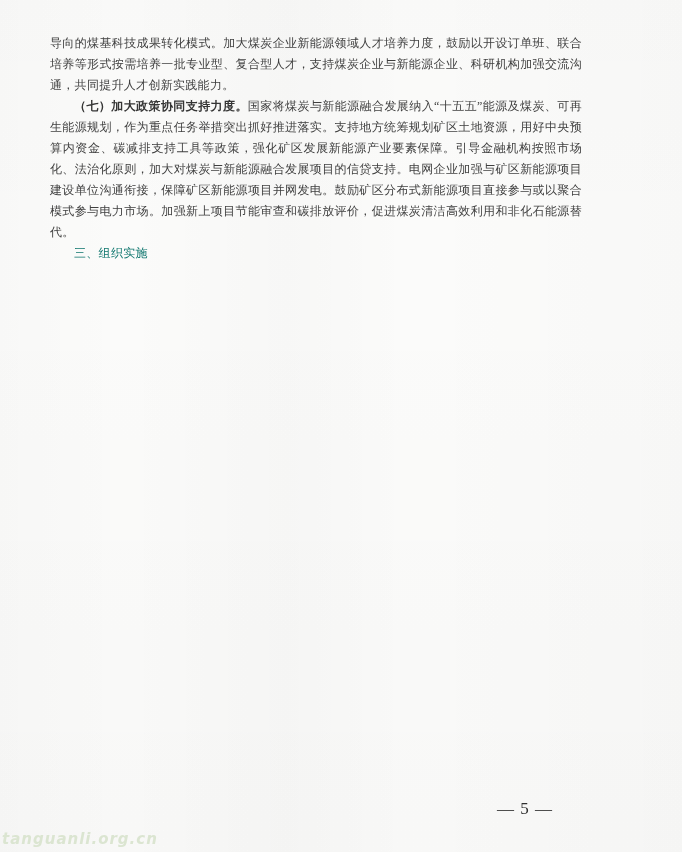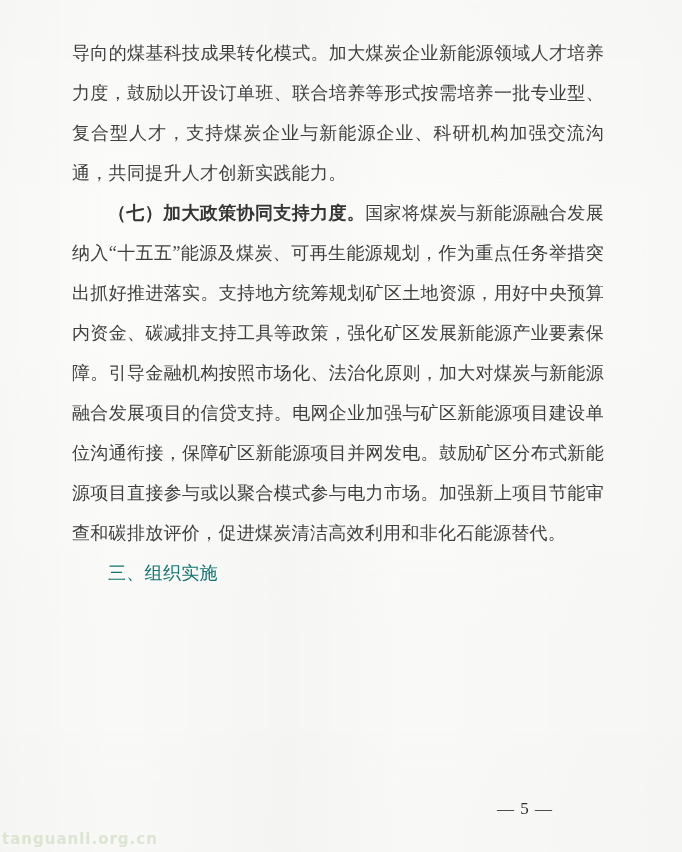--- a/index.html
+++ b/index.html
@@ -18,25 +18,25 @@
   .scan-layer {
     position: absolute;
     inset: 0;
     background:
       linear-gradient(90deg, rgba(0,0,0,0.012) 0%, rgba(0,0,0,0) 18%, rgba(0,0,0,0.015) 42%, rgba(0,0,0,0) 60%, rgba(0,0,0,0.012) 100%),
       linear-gradient(180deg, rgba(0,0,0,0.008) 0%, rgba(0,0,0,0) 30%, rgba(0,0,0,0.01) 96%);
     pointer-events: none;
   }
   .content {
     position: absolute;
-    left: 72px;
+    left: 50px;
     top: 33px;
     width: 532px;
-    font-size: 18px;
-    line-height: 40px;
+    font-size: 12px;
+    line-height: 21px;
     letter-spacing: 0.3px;
     text-align: justify;
     color: #3f3f3f;
   }
   .content p {
     margin: 0;
     text-indent: 2em;
   }
   .content p.no-indent {
     text-indent: 0;
@@ -64,20 +64,21 @@
   }
   .watermark {
     position: absolute;
     left: 2px;
     top: 830px;
     font-family: "DejaVu Sans", "Liberation Sans", sans-serif;
     font-weight: bold;
     font-size: 15px;
     letter-spacing: 1px;
     color: #dbe5d1;
+    font-style: italic;
   }
 </style>
 </head>
 <body>
 
 <div class="scan-layer"></div>
 
 <div class="content">
   <p class="no-indent">导向的煤基科技成果转化模式。加大煤炭企业新能源领域人才培养力度，鼓励以开设订单班、联合培养等形式按需培养一批专业型、复合型人才，支持煤炭企业与新能源企业、科研机构加强交流沟通，共同提升人才创新实践能力。</p>
   <p><span class="bold-lead">（七）加大政策协同支持力度。</span><span>国家将煤炭与新能源融合发展纳入“十五五”能源及煤炭、可再生能源规划，作为重点任务举措突出抓好推进落实。支持地方统筹规划矿区土地资源，用好中央预算内资金、碳减排支持工具等政策，强化矿区发展新能源产业要素保障。引导金融机构按照市场化、法治化原则，加大对煤炭与新能源融合发展项目的信贷支持。电网企业加强与矿区新能源项目建设单位沟通衔接，保障矿区新能源项目并网发电。鼓励矿区分布式新能源项目直接参与或以聚合模式参与电力市场。加强新上项目节能审查和碳排放评价，促进煤炭清洁高效利用和非化石能源替代。</span></p>

